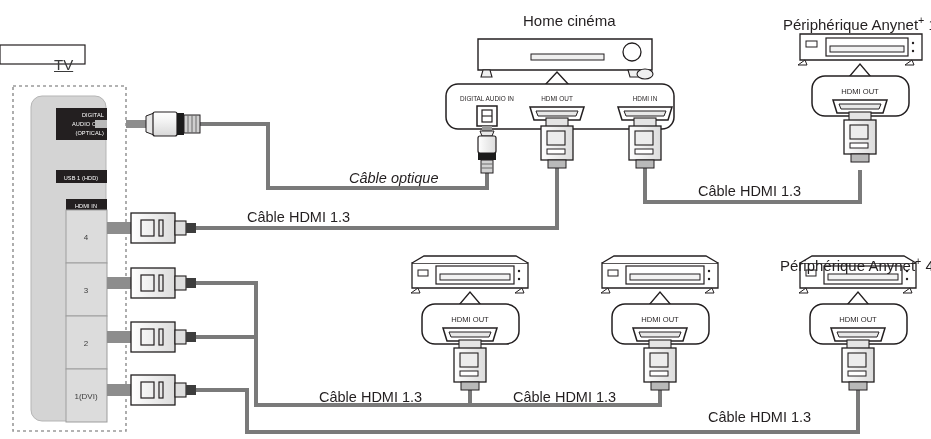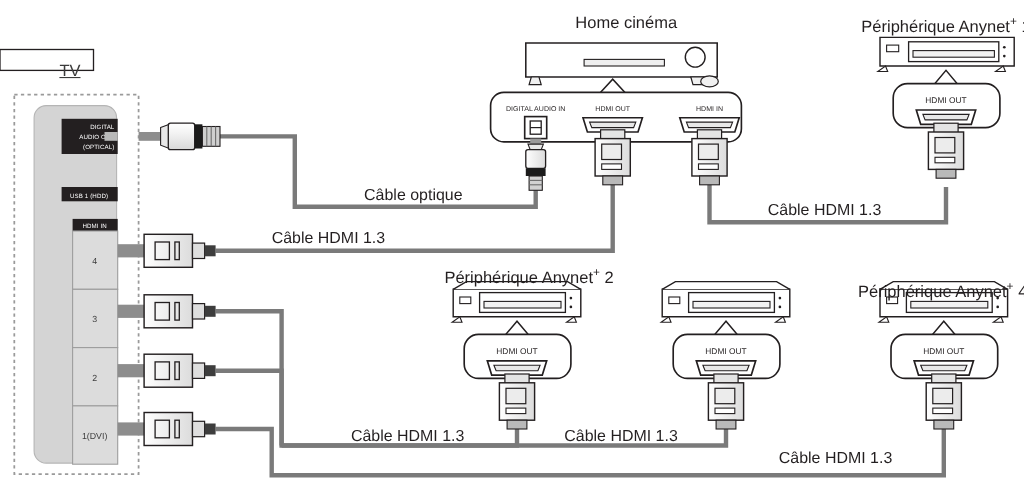--- a/index.html
+++ b/index.html
@@ -282,30 +282,27 @@
   </svg>
 
   <div class="lbl tv-lbl" style="left:54px;top:56px;">TV</div>
 
   <div class="lbl title-lbl" style="left:511px;top:12px;margin-left:12px;">Home cinéma</div>
 
   <div class="lbl title-lbl" style="left:783px;top:16px;">
     <span>Périphérique Anynet</span><sup>+</sup> <span>1</span>
   </div>
 
-  <div class="lbl title-lbl" style="left:404px;top:244px;">
-    <span>Périphérique Anynet</span><sup>+</sup> <span>2</span>
-  </div>
 
 
   <div class="lbl title-lbl" style="left:780px;top:244px;margin-top:13px;">
     <span>Périphérique Anynet</span><sup>+</sup> <span>4</span>
   </div>
 
-  <div class="lbl cable-lbl" style="left:331px;top:170px;">Câble optique</div>
+  <div class="lbl cable-lbl" style="left:349px;top:170px;font-style:italic;">Câble optique</div>
 
   <div class="lbl cable-lbl" style="left:247px;top:209px;">Câble HDMI 1.3</div>
 
   <div class="lbl cable-lbl" style="left:698px;top:183px;">Câble HDMI 1.3</div>
 
   <div class="lbl cable-lbl" style="left:319px;top:389px;">Câble HDMI 1.3</div>
 
   <div class="lbl cable-lbl" style="left:513px;top:389px;">Câble HDMI 1.3</div>
 
   <div class="lbl cable-lbl" style="left:708px;top:409px;">Câble HDMI 1.3</div>

